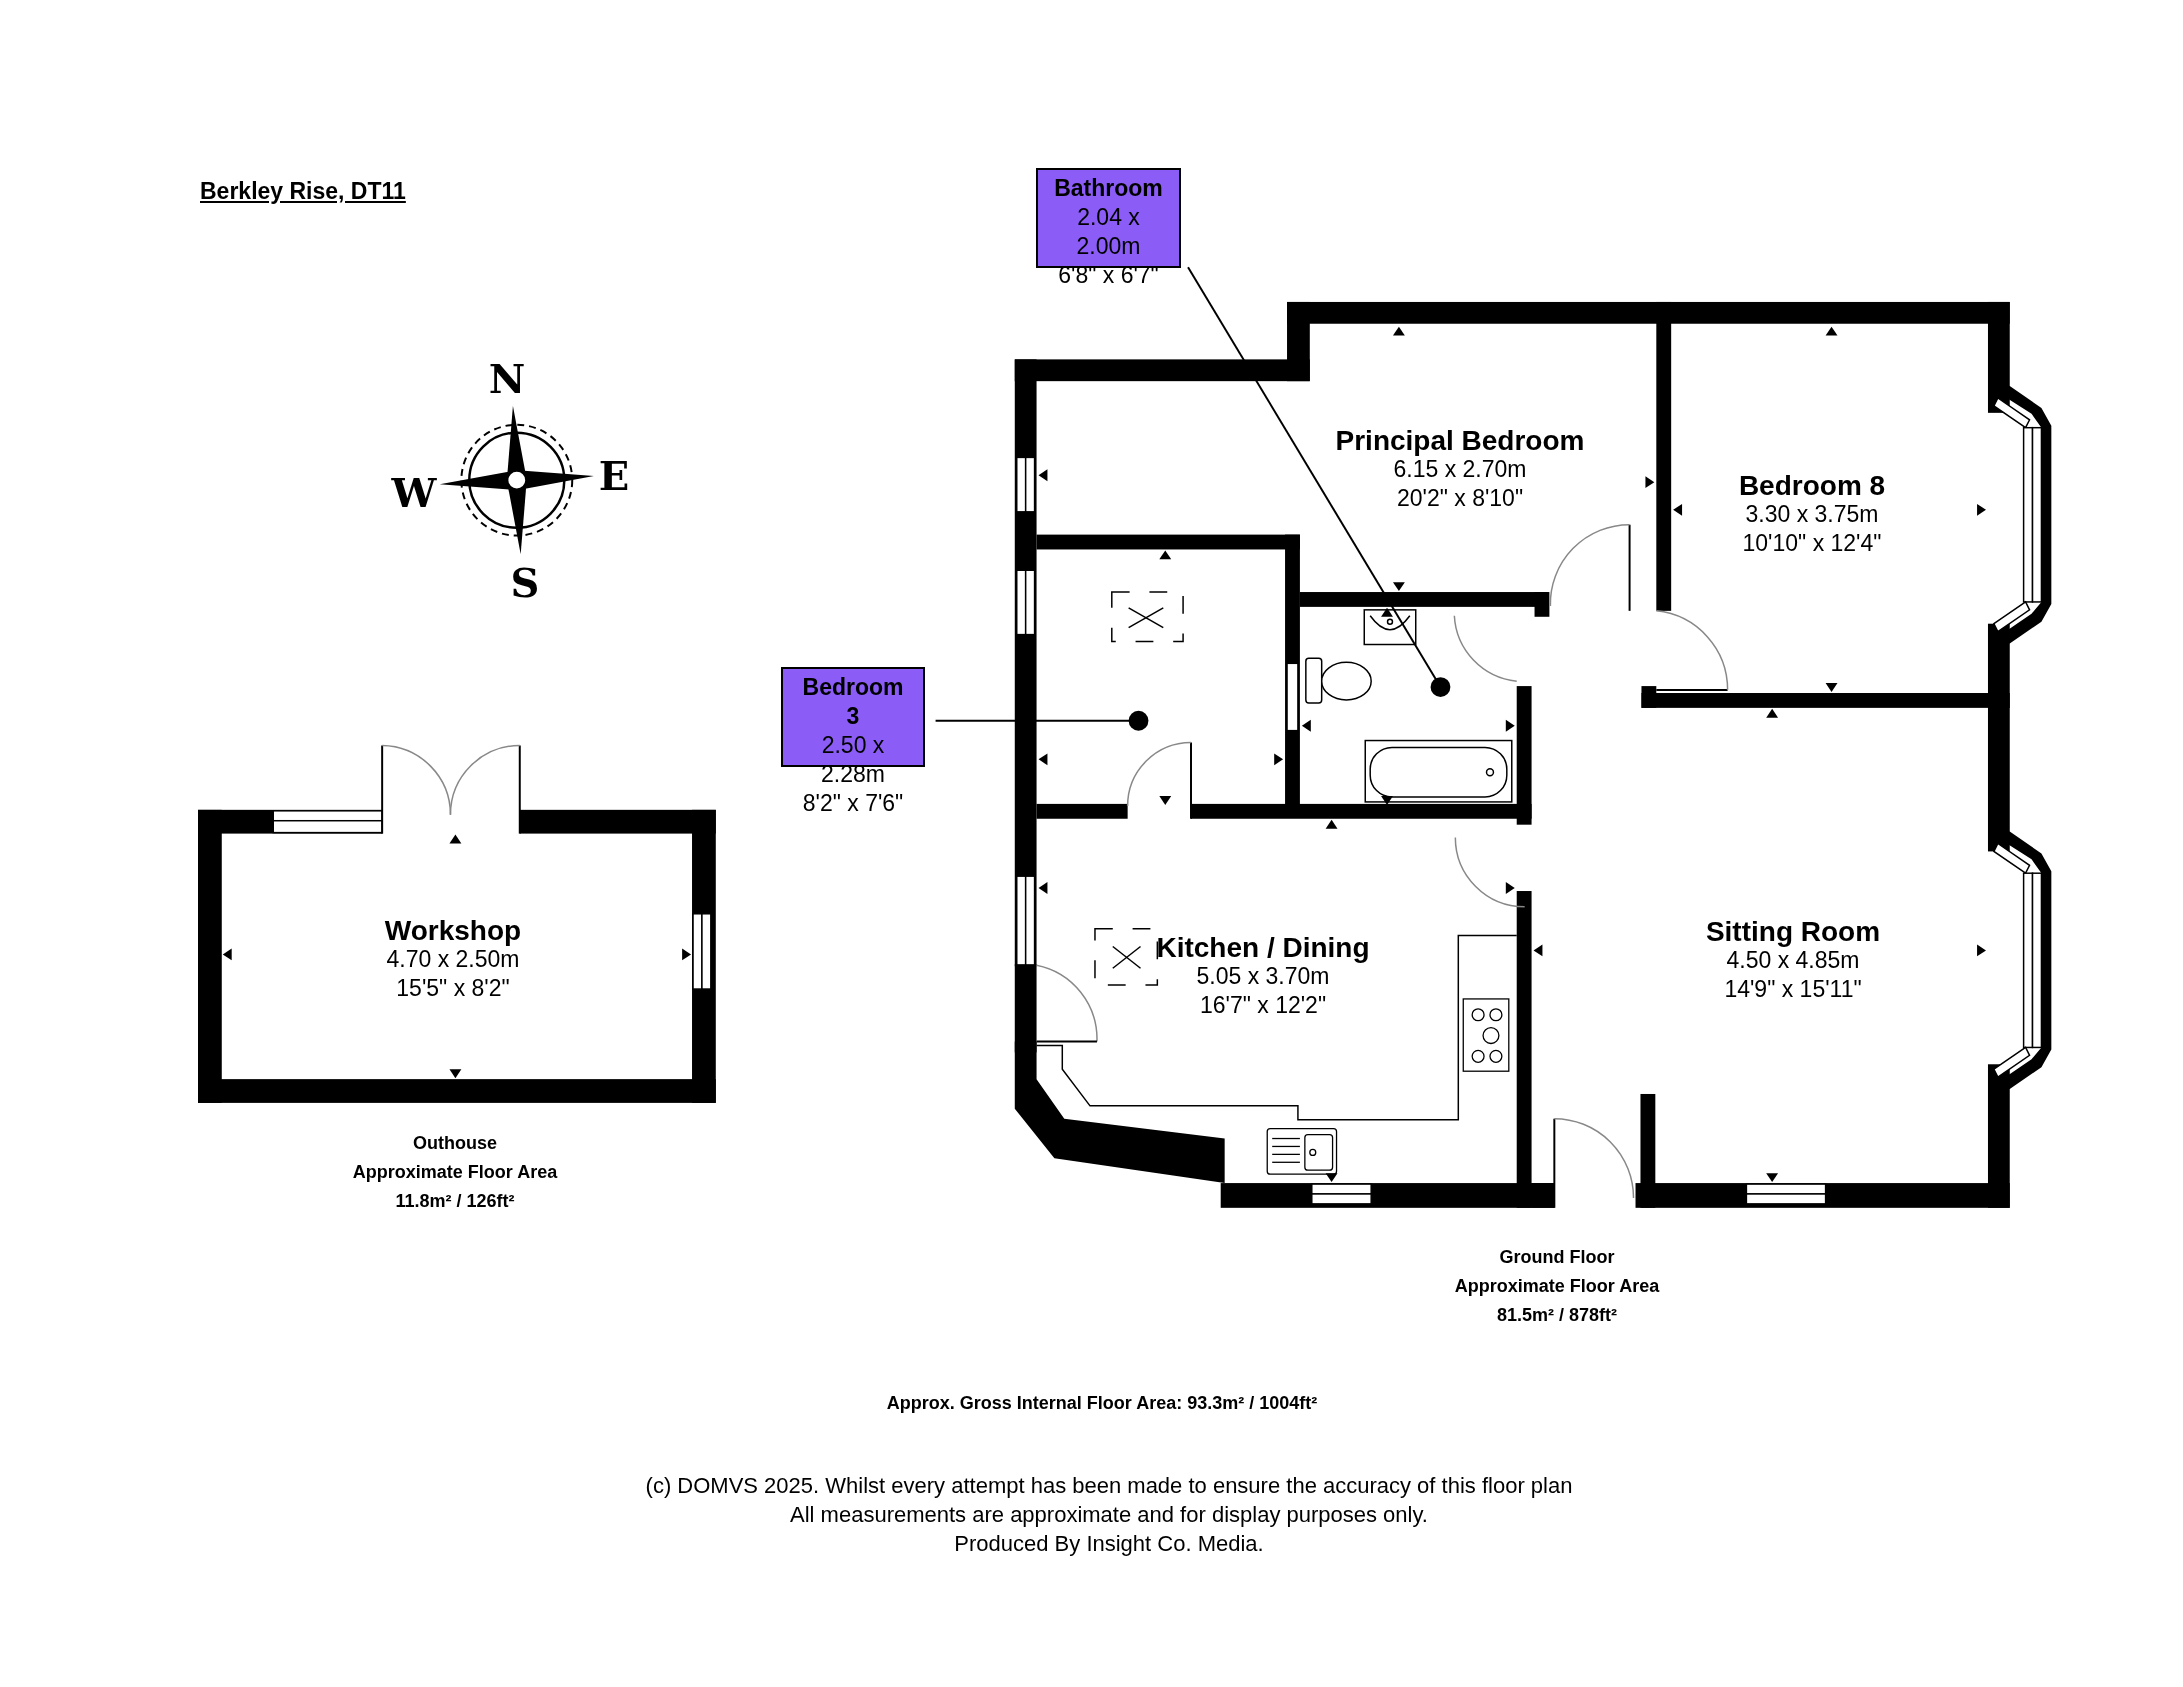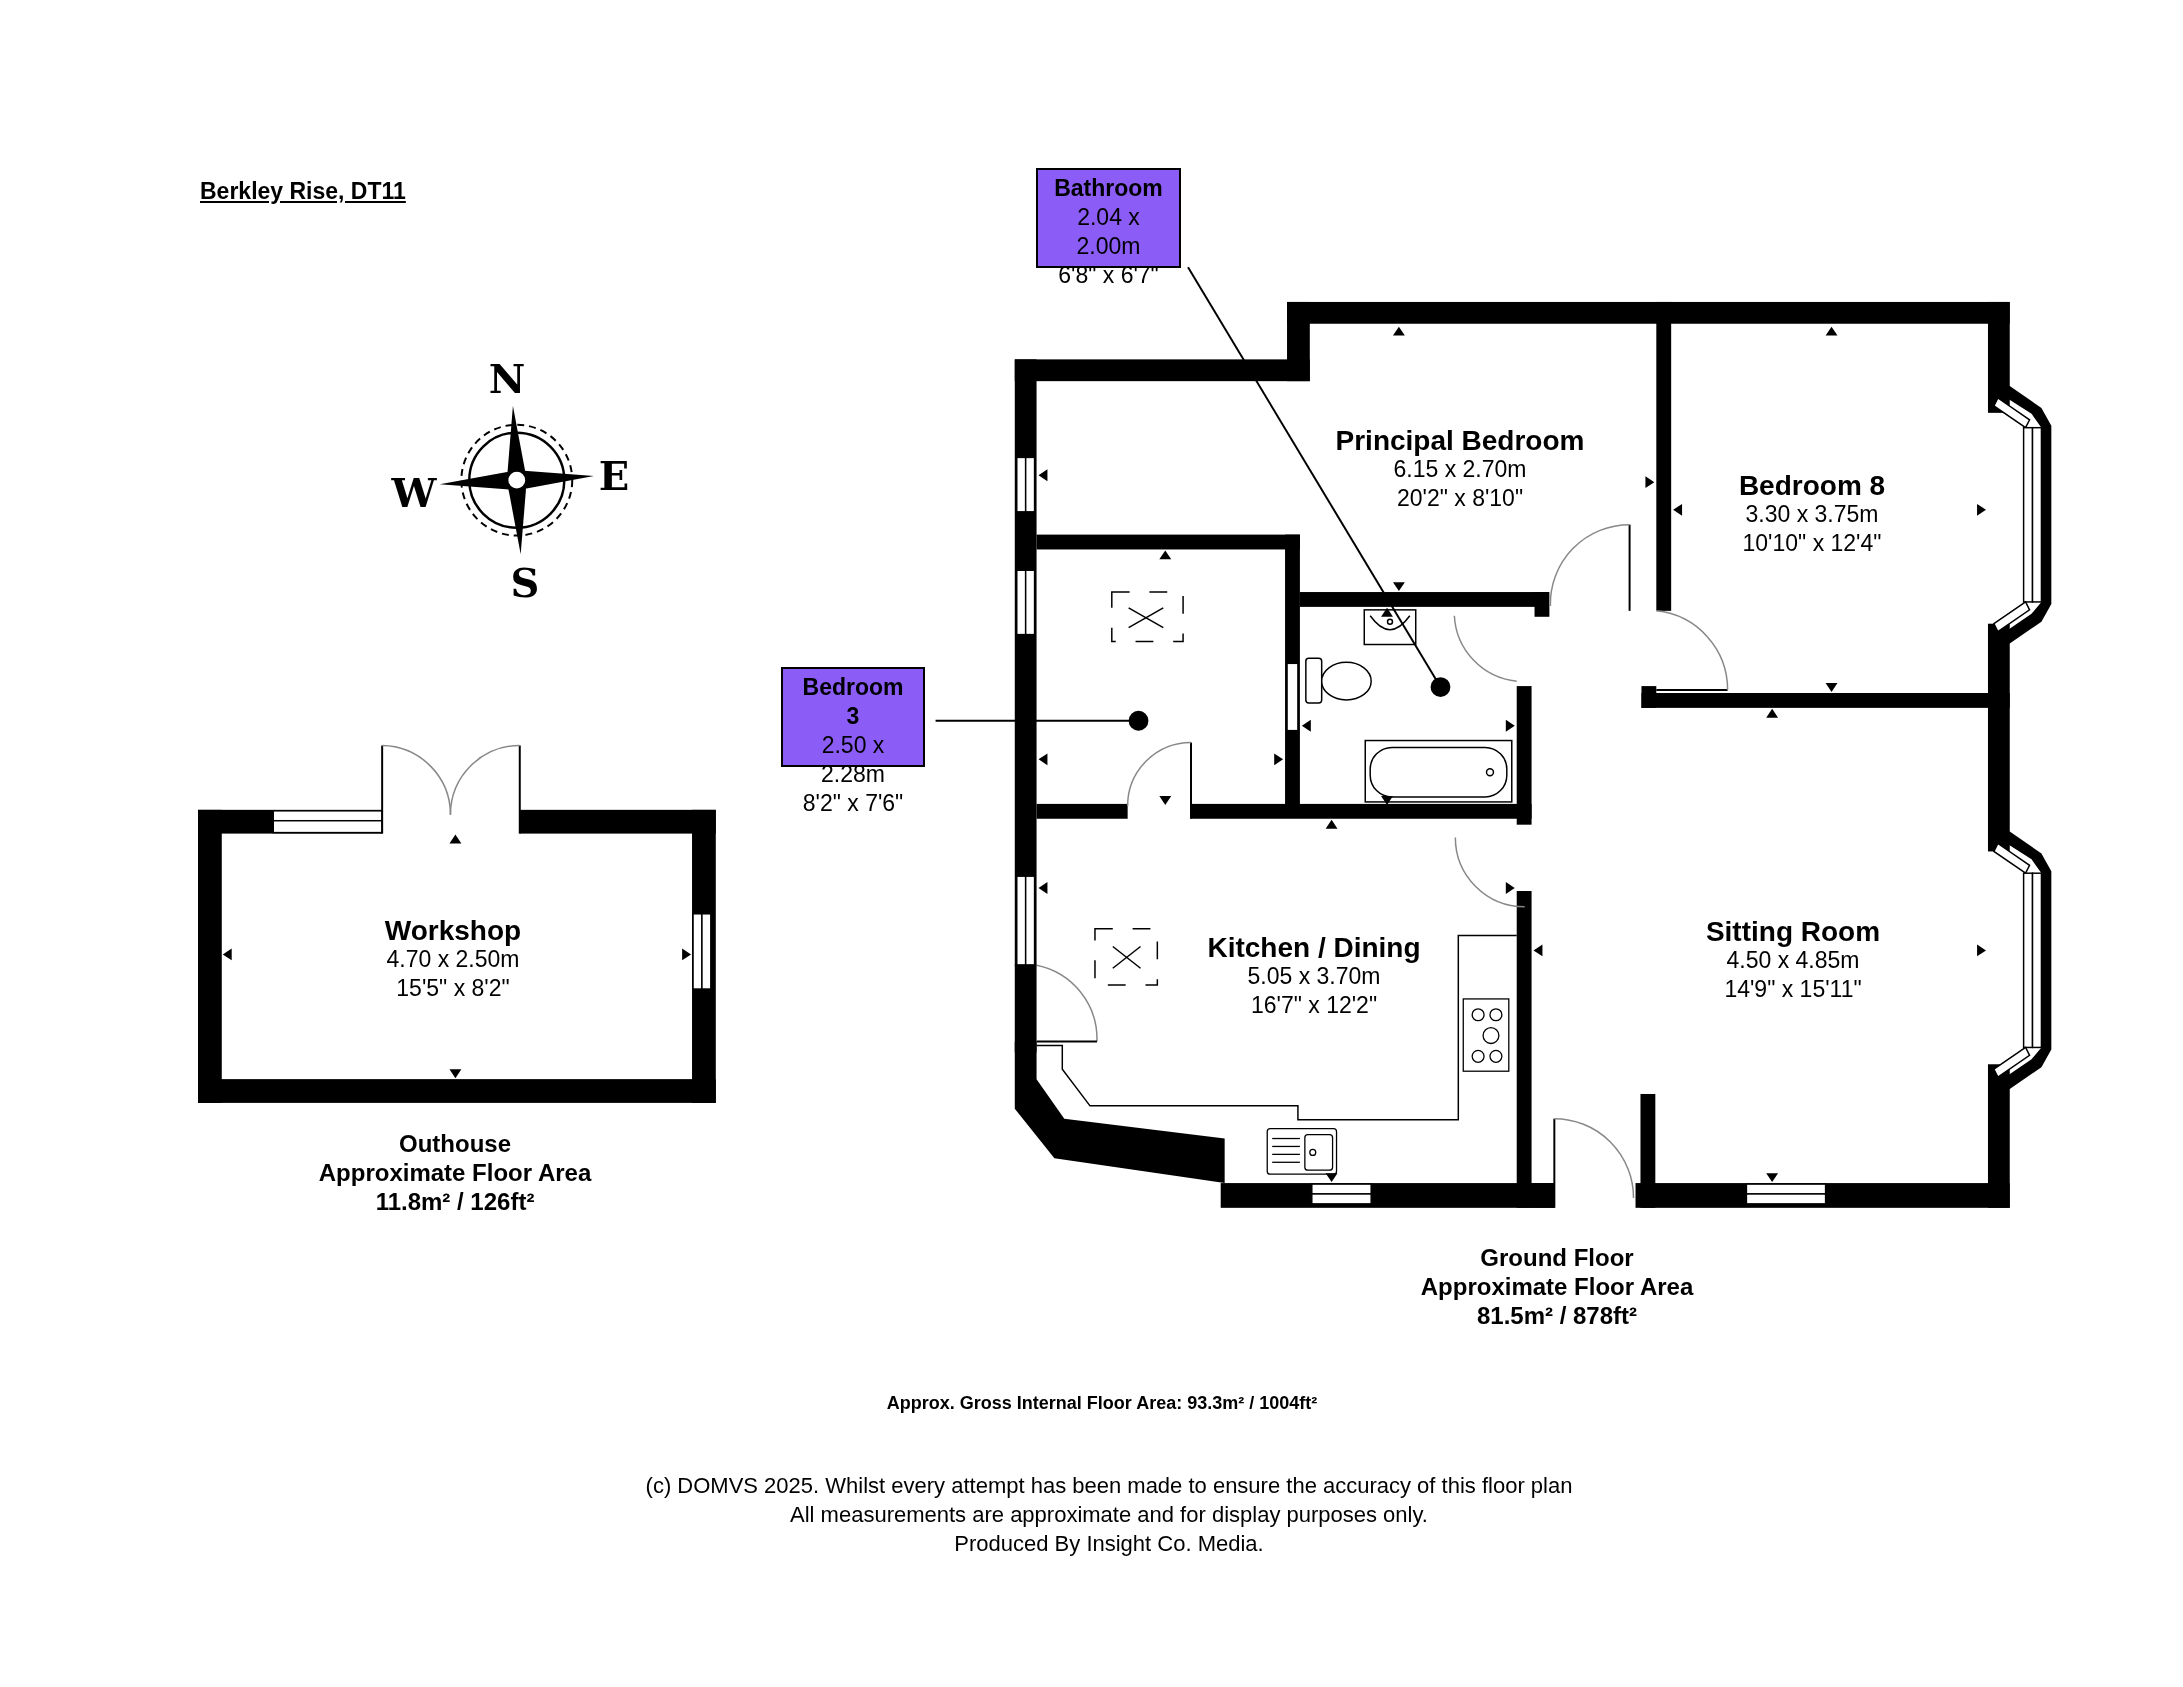--- a/index.html
+++ b/index.html
@@ -4,21 +4,21 @@
 <style>
   html, body { margin:0; padding:0; background:#ffffff; }
   body { width:2184px; height:1687px; position:relative; overflow:hidden; font-family:"Liberation Sans", sans-serif; color:#000; }
   .abs { position:absolute; }
   .title { left:200px; top:178px; font-size:23px; font-weight:bold;text-decoration:underline; }
   .plan { position:absolute; left:0; top:0; }
   .room-label { position:absolute; text-align:center; font-size:23px; line-height:29px; transform:translateX(-50%); white-space:nowrap; }
   .room-label .name { font-weight:bold; font-size:28px; }
   .callout { position:absolute; border:2.5px solid #000; background:#8b5cf6; text-align:center; font-size:23px; line-height:29px; padding:4px 10px; box-sizing:border-box; }
   .callout .name { font-weight:bold; }
-  .area-block { position:absolute; text-align:center; font-weight:bold; font-size:24px; line-height:29px; transform:translateX(-50%); white-space:nowrap; }
+  .area-block { position:absolute; text-align:center; font-weight:bold; font-size:18px; line-height:29px; transform:translateX(-50%); white-space:nowrap; }
   .gross { position:absolute; left:50%; top:1393px; transform:translateX(-50%); font-weight:bold; font-size:18px; white-space:nowrap; }
   .disclaimer { position:absolute; left:1109px; top:1471px; transform:translateX(-50%); text-align:center; font-size:22px; line-height:29px; white-space:nowrap; }
   .compass-letter { position:absolute; font-family:"DejaVu Serif", serif; font-weight:bold; font-size:40px; transform:translate(-50%,-50%); }
 </style>
 </head>
 <body>
 
 <div class="abs title">Berkley Rise, DT11</div>
 
 <div>
@@ -282,21 +282,21 @@
 <div class="room-label" style="left:1460px;top:426px;">
   <div class="name">Principal Bedroom</div>
   <div>6.15 x 2.70m</div>
   <div>20'2" x 8'10"</div>
 </div>
 <div class="room-label" style="left:1812px;top:471px;">
   <div class="name">Bedroom 8</div>
   <div>3.30 x 3.75m</div>
   <div>10'10" x 12'4"</div>
 </div>
-<div class="room-label" style="left:1314px;top:933px;">
+<div class="room-label" style="left:1263px;top:933px;">
   <div class="name">Kitchen / Dining</div>
   <div>5.05 x 3.70m</div>
   <div>16'7" x 12'2"</div>
 </div>
 <div class="room-label" style="left:1793px;top:917px;">
   <div class="name">Sitting Room</div>
   <div>4.50 x 4.85m</div>
   <div>14'9" x 15'11"</div>
 </div>
 

